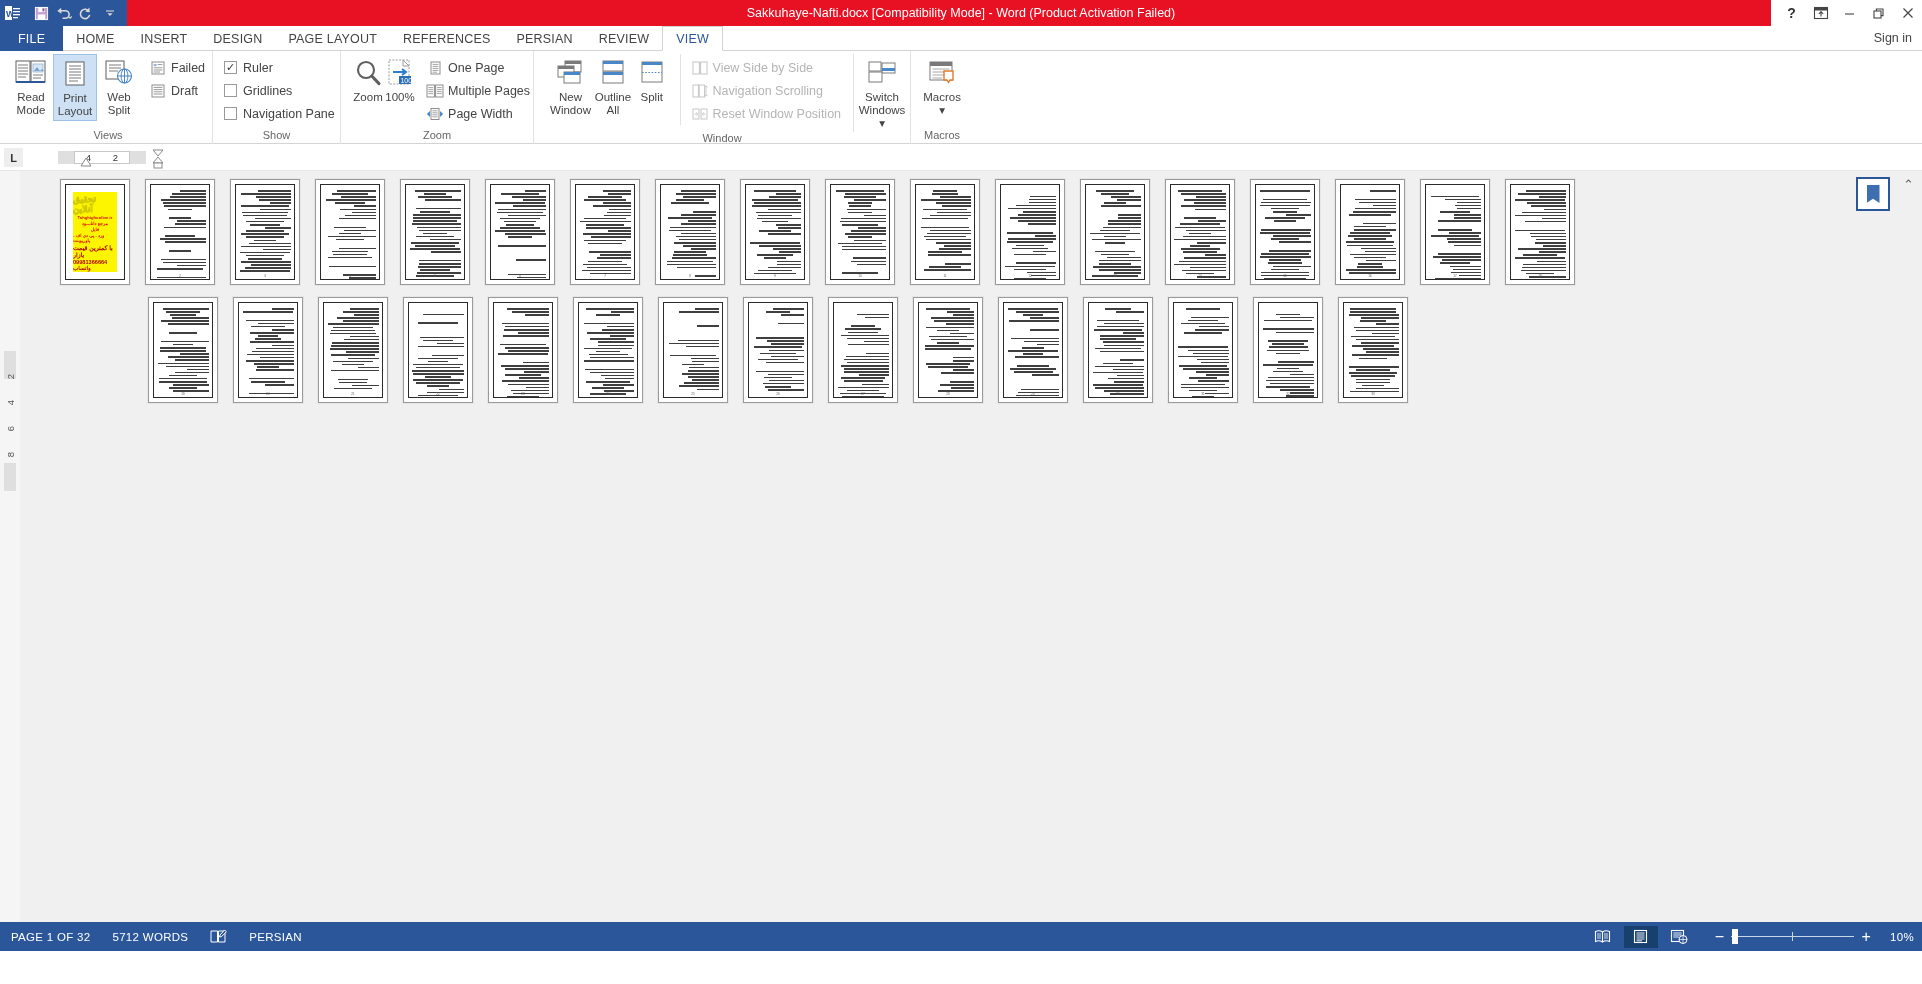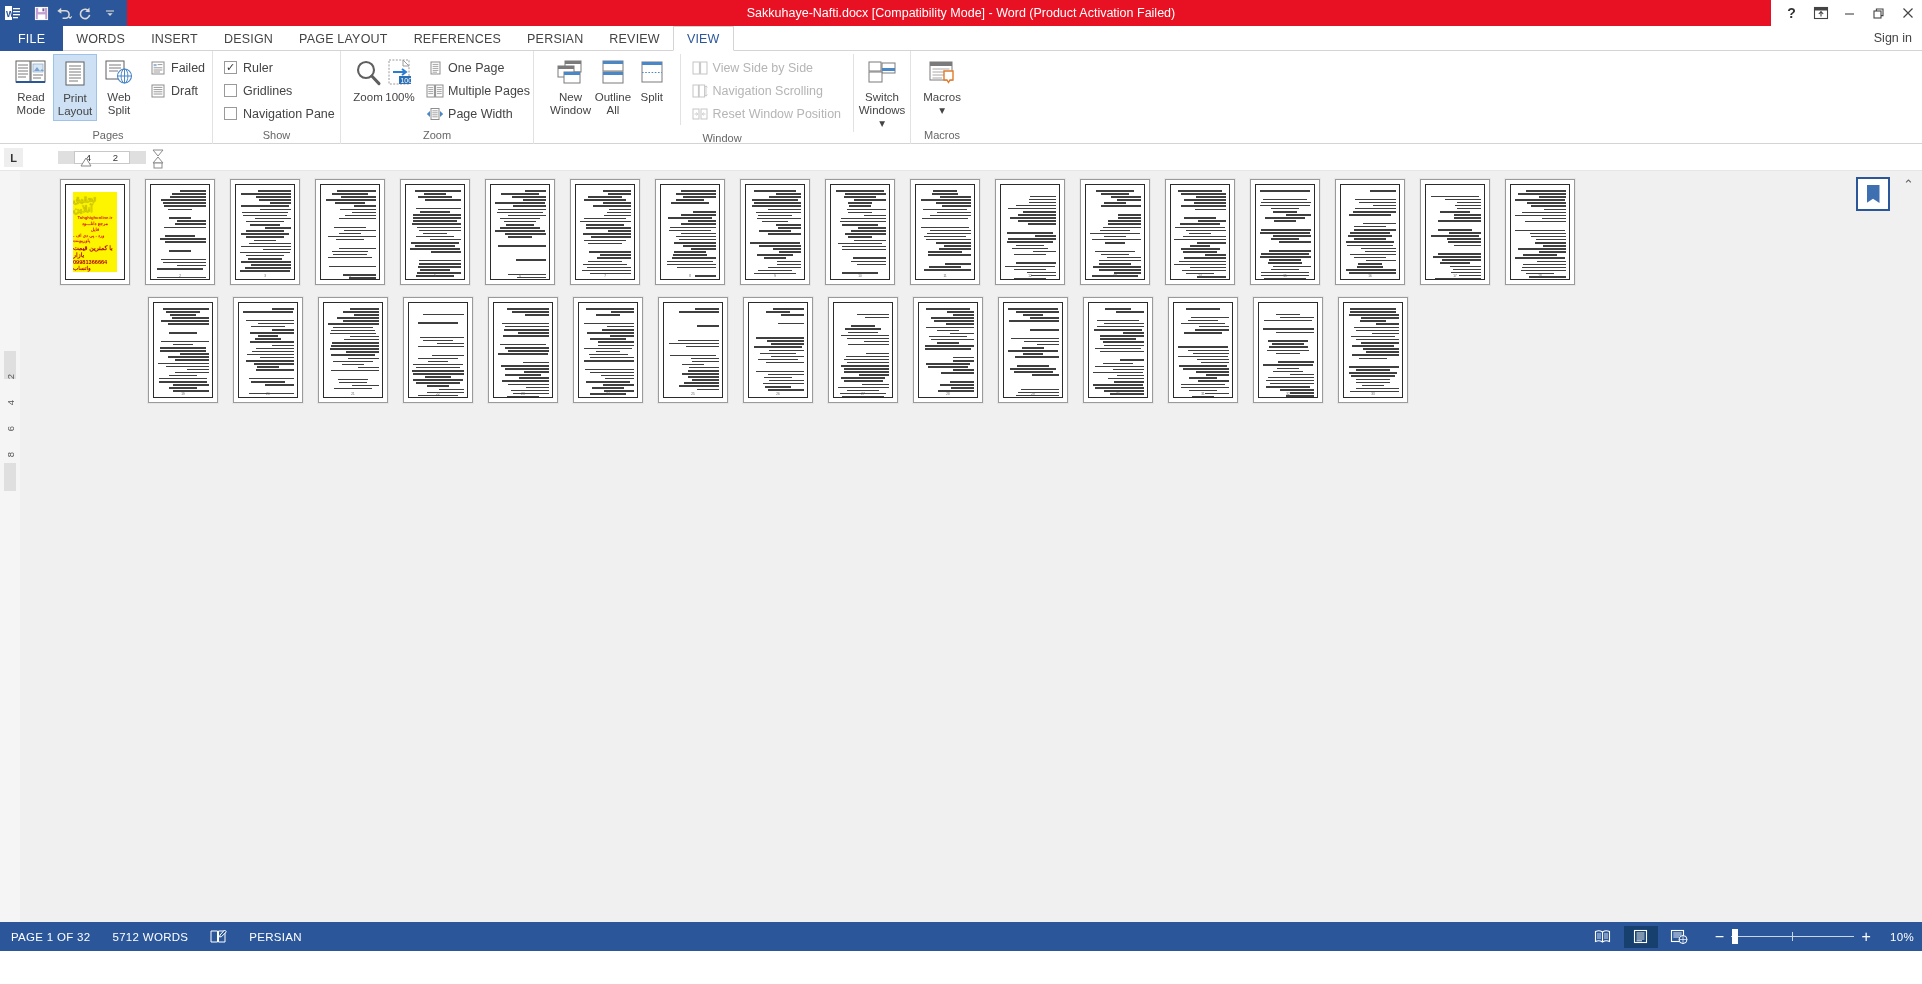--- a/index.html
+++ b/index.html
@@ -432,21 +432,21 @@
     <span class="winbtn">
       <svg width="14" height="14" viewBox="0 0 14 14">
         <path d="M2.5 2.5 L11.5 11.5 M11.5 2.5 L2.5 11.5" stroke="#444" stroke-width="1.2"></path>
       </svg>
     </span>
   </div>
 </div>
 
 <div class="tabstrip">
   <div class="tab file">FILE</div>
-  <div class="tab">WORDS</div>
+  <div class="tab">HOME</div>
   <div class="tab">INSERT</div>
   <div class="tab">DESIGN</div>
   <div class="tab">PAGE LAYOUT</div>
   <div class="tab">REFERENCES</div>
   <div class="tab">PERSIAN</div>
   <div class="tab">REVIEW</div>
   <div class="tab active">VIEW</div>
   <div class="signin">Sign in</div>
 </div>
 
@@ -507,21 +507,21 @@
           <span class="ico">
             <svg width="14" height="14" viewBox="0 0 14 14">
               <rect x="1" y="1" width="12" height="12" fill="#fff" stroke="#8d8d8d" stroke-width="1"></rect>
               <path d="M2.6 3.4 H11.4 M2.6 5.6 H11.4 M2.6 7.8 H11.4 M2.6 10 H11.4" stroke="#8d8d8d" stroke-width=".9"></path>
             </svg>
           </span>
           <span>Draft</span>
         </div>
       </div>
     </div>
-    <div class="group-label">Pages</div>
+    <div class="group-label">Views</div>
   </div>
 
   <div class="group" style="width:128px;">
     <div class="group-body">
       <div class="smallcol" style="margin-left:4px;">
         <div class="smallrow">
           <span class="cbox">✓</span>
           <span>Ruler</span>
         </div>
         <div class="smallrow">

